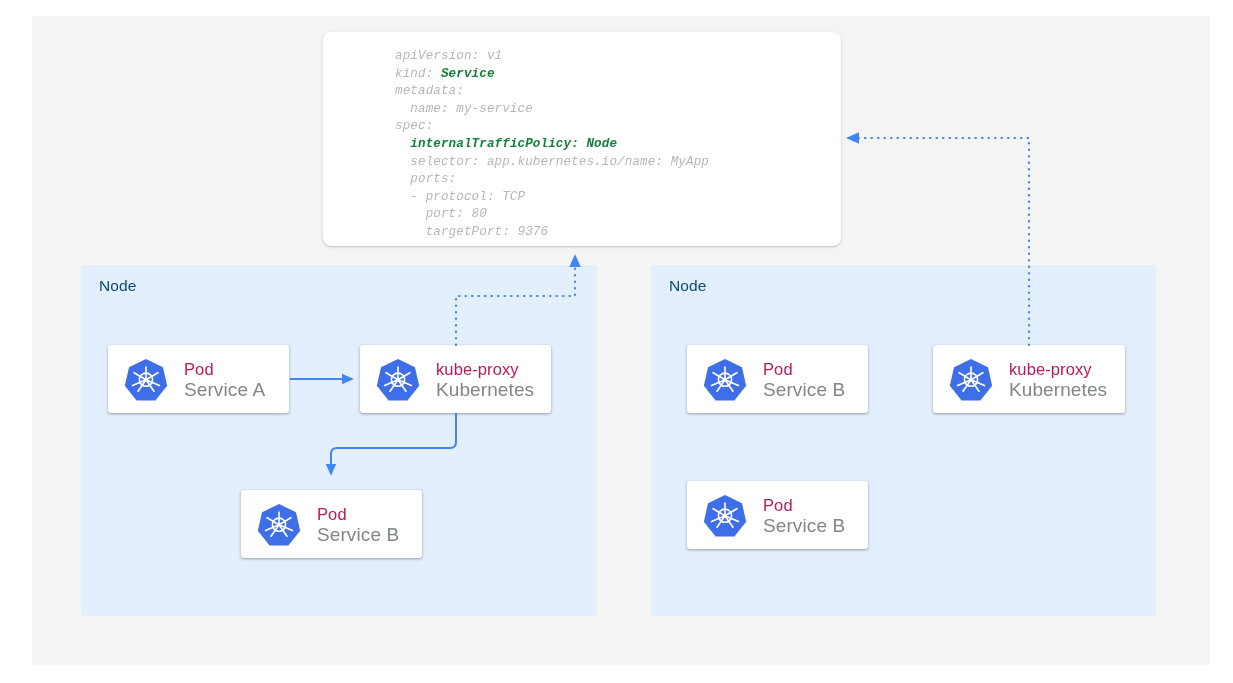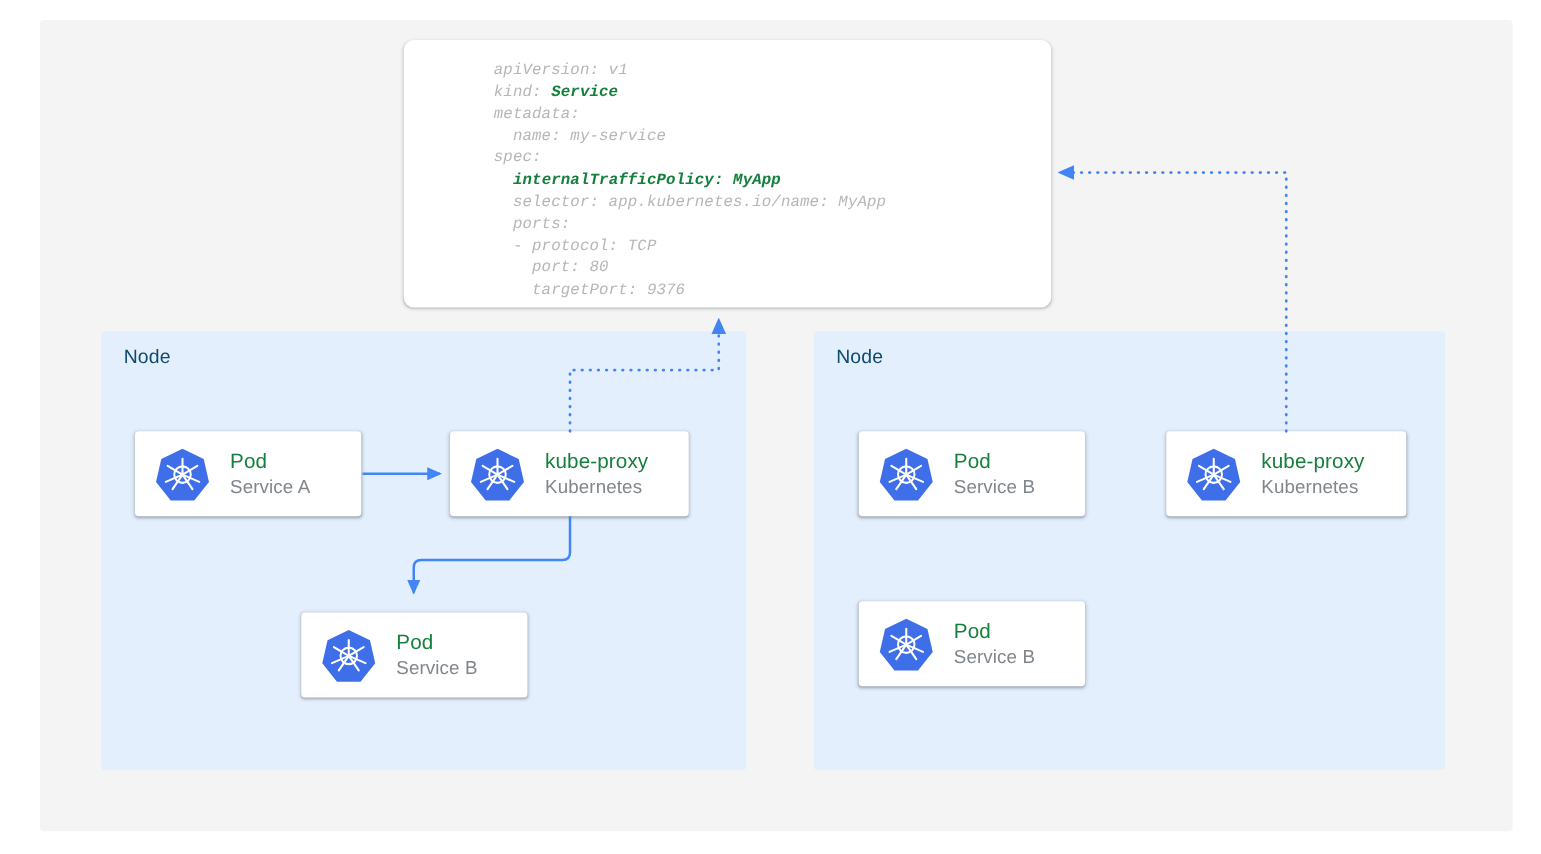--- a/index.html
+++ b/index.html
@@ -101,27 +101,27 @@
     display: block;
   }
   .card-text {
     margin-left: 16px;
     display: flex;
     flex-direction: column;
     justify-content: center;
   }
   .card-title {
     font-size: 16.5px;
-    color: #15803d;
+    color: #be185d;
     line-height: 21px;
     letter-spacing: 0.1px;
     white-space: nowrap;
   }
   .card-sub {
-    font-size: 15px;
+    font-size: 19px;
     color: #80868b;
     line-height: 20px;
     letter-spacing: 0.1px;
     white-space: nowrap;
   }
 
   
   #card-pod-a        { left: 108px; top: 345px; width: 181px; height: 68px; }
   #card-kube-left    { left: 360px; top: 345px; width: 191px; height: 68px; }
   #card-pod-b-left   { left: 241px; top: 490px; width: 181px; height: 68px; }
@@ -133,21 +133,21 @@
 <body>
 
 <div id="canvas"></div>
 
 <div id="yaml-card">
   <div id="yaml-code"><span>apiVersion: v1
 kind: </span><span class="em">Service</span><span>
 metadata:
   name: my-service
 spec:
-  </span><span class="em">internalTrafficPolicy: MyApp</span><span>
+  </span><span class="em">internalTrafficPolicy: Node</span><span>
   selector: app.kubernetes.io/name: MyApp
   ports:
   - protocol: TCP
     port: 80
     targetPort: 9376</span></div>
 </div>
 
 <div class="node-box" id="node-left">
   <div class="node-label">Node</div>
 </div>

